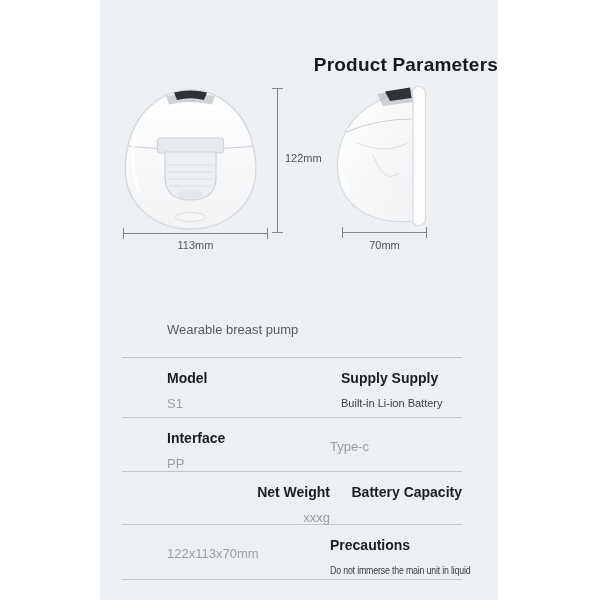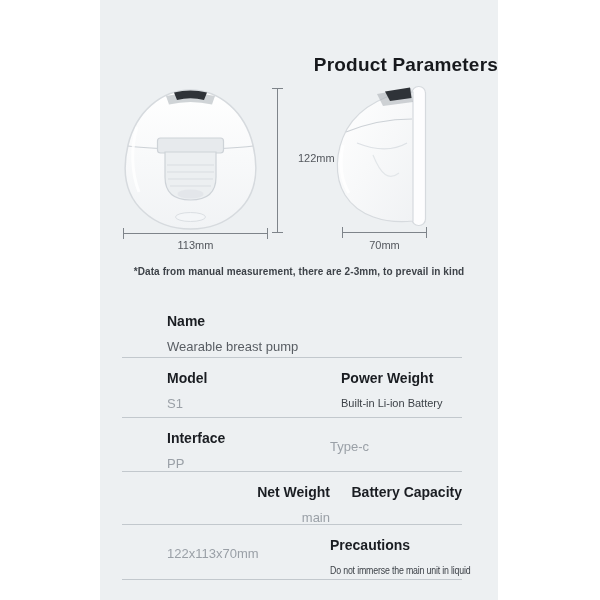--- a/index.html
+++ b/index.html
@@ -16,21 +16,21 @@
   .dim-v { position:absolute; left:172px; top:88px; width:11px; height:145px;
     border-top:1px solid #7e848a; border-bottom:1px solid #7e848a; }
   .dim-v i { position:absolute; left:5px; top:0; bottom:0; width:1px; background:#7e848a; display:block; }
   .dim-h { position:absolute; height:11px;
     border-left:1px solid #7e848a; border-right:1px solid #7e848a; }
   .dim-h i { position:absolute; top:5px; left:0; right:0; height:1px; background:#7e848a; display:block; }
   .dim-h.front { left:23px; top:228px; width:145px; }
   .dim-h.side  { left:242px; top:227px; width:85px; }
 
   .dim-label { position:absolute; font-size:11px; color:#53575d; }
-  .lbl-height { left:198px; top:152px; }
+  .lbl-height { left:185px; top:152px; }
   .lbl-width  { left:23px; top:239px; width:145px; text-align:center; }
   .lbl-depth  { left:242px; top:239px; width:85px; text-align:center; }
 
   .fig-note { position:absolute; top:266px; left:0; width:100%; text-align:center;
     font-size:10px; font-weight:600; color:#3e4349; letter-spacing:.1px; }
 
   
   .spec-table { position:absolute; left:22px; top:302px; width:340px; }
   .row { border-bottom:1px solid #c2c8cd; }
   .row.cols { display:grid; grid-template-columns:208px 1fr; }
@@ -97,56 +97,54 @@
     <path d="M24,58 C44,66 60,66 74,58" fill="none" stroke="#dde1e5" stroke-width="1.2"></path>
     <path d="M40,70 C48,90 56,96 66,88" fill="none" stroke="#e2e6e9" stroke-width="1.2"></path>
     <path d="M10,60 C6,80 8,95 16,108" fill="none" stroke="#ffffff" stroke-width="3" opacity="0.8"></path>
   </svg>
 
   <div class="dim-h side">
       <i></i>
     </div>
   <div class="dim-label lbl-depth">70mm</div>
 
-  <div class="fig-note">*Data from manual measurement, there are 2-3mm, to prevail in kind</div>
 
   <div class="spec-table">
 
     <div class="row row-name">
       <div class="cell-l">
-        <div class="label">Name</div>
         <div class="value medium">Wearable breast pump</div>
       </div>
     </div>
 
     <div class="row cols row-1">
       <div class="cell-l">
         <div class="label">Model</div>
         <div class="value muted">S1</div>
       </div>
       <div class="cell-r">
-        <div class="label">Power Weight</div>
+        <div class="label">Supply Supply</div>
         <div class="value dark-sm">Built-in Li-ion Battery</div>
       </div>
     </div>
 
     <div class="row cols row-2">
       <div class="cell-l">
         <div class="label">Interface</div>
         <div class="value muted">PP</div>
       </div>
       <div class="cell-r">
         <div class="value muted">Type-c</div>
       </div>
     </div>
 
     <div class="row cols row-3">
       <div class="cell-l">
         <div class="label">Net Weight</div>
-        <div class="value muted">main</div>
+        <div class="value muted">xxxg</div>
       </div>
       <div class="cell-r">
         <div class="label">Battery Capacity</div>
       </div>
     </div>
 
     <div class="row cols row-4">
       <div class="cell-l">
         <div class="value muted">122x113x70mm</div>
       </div>

